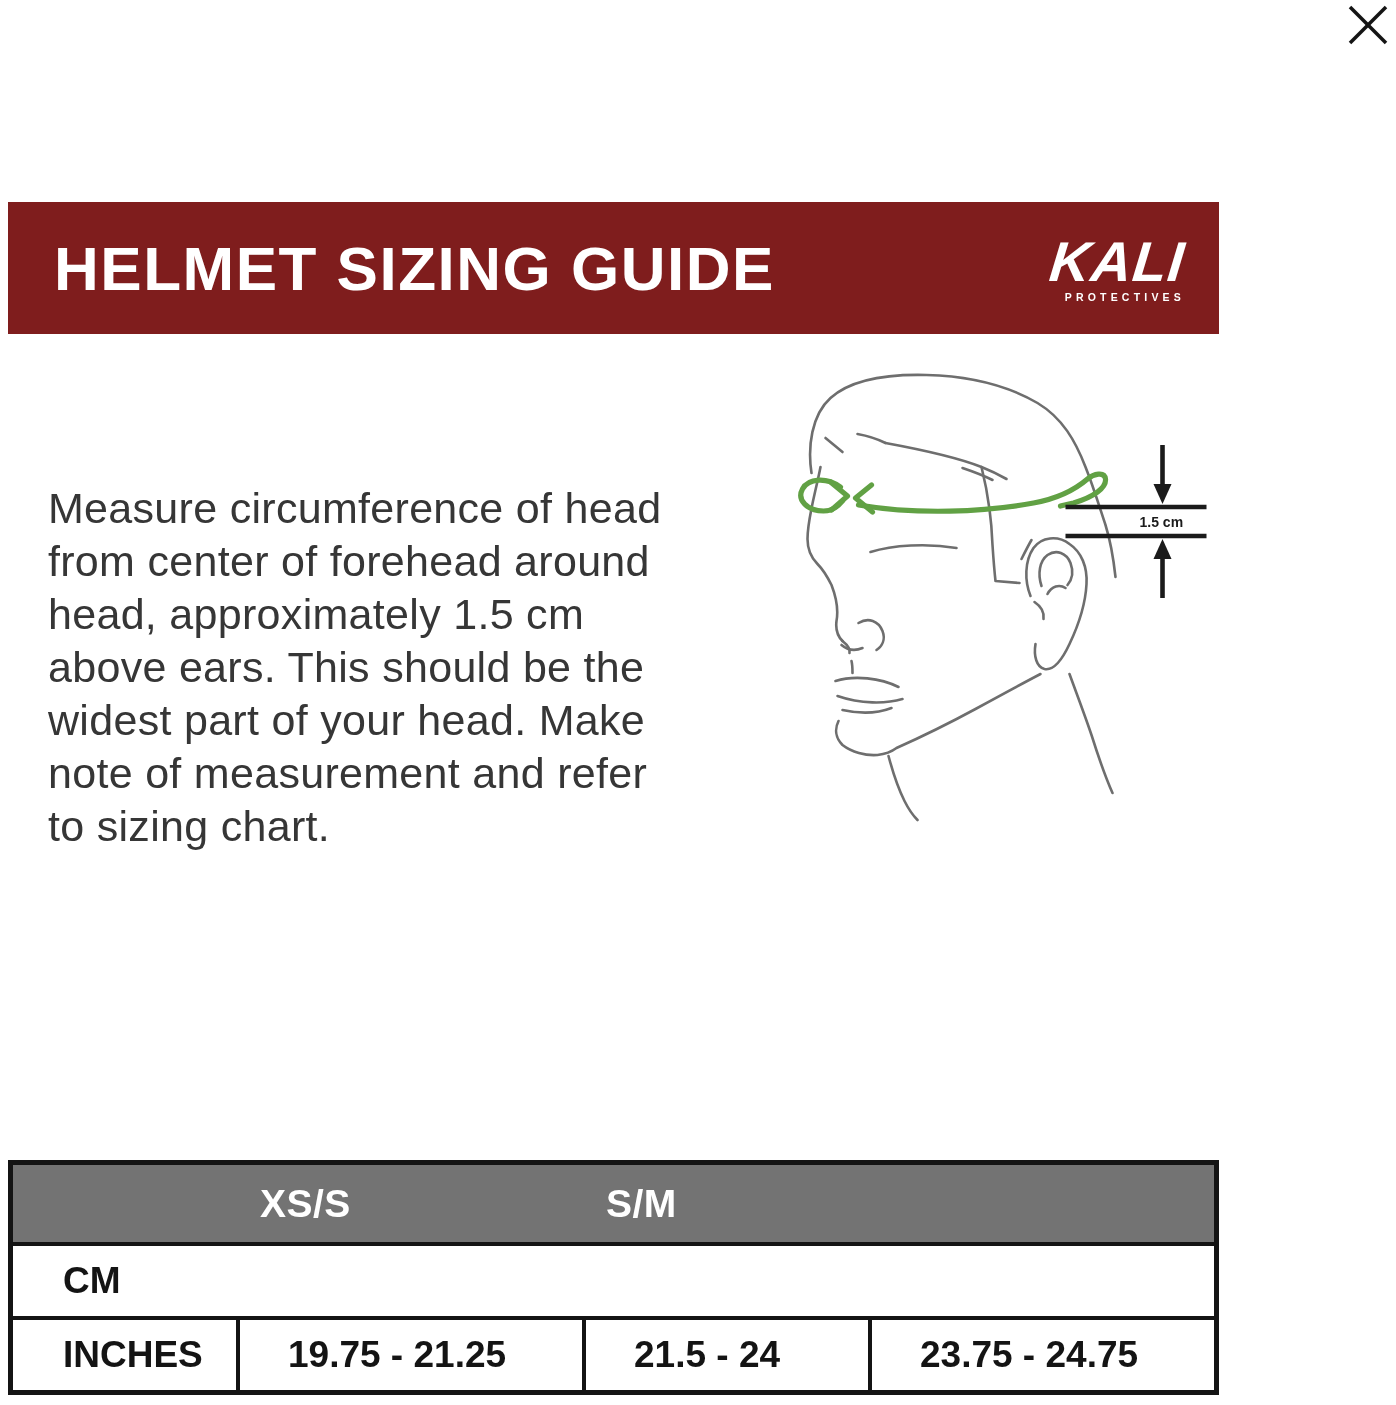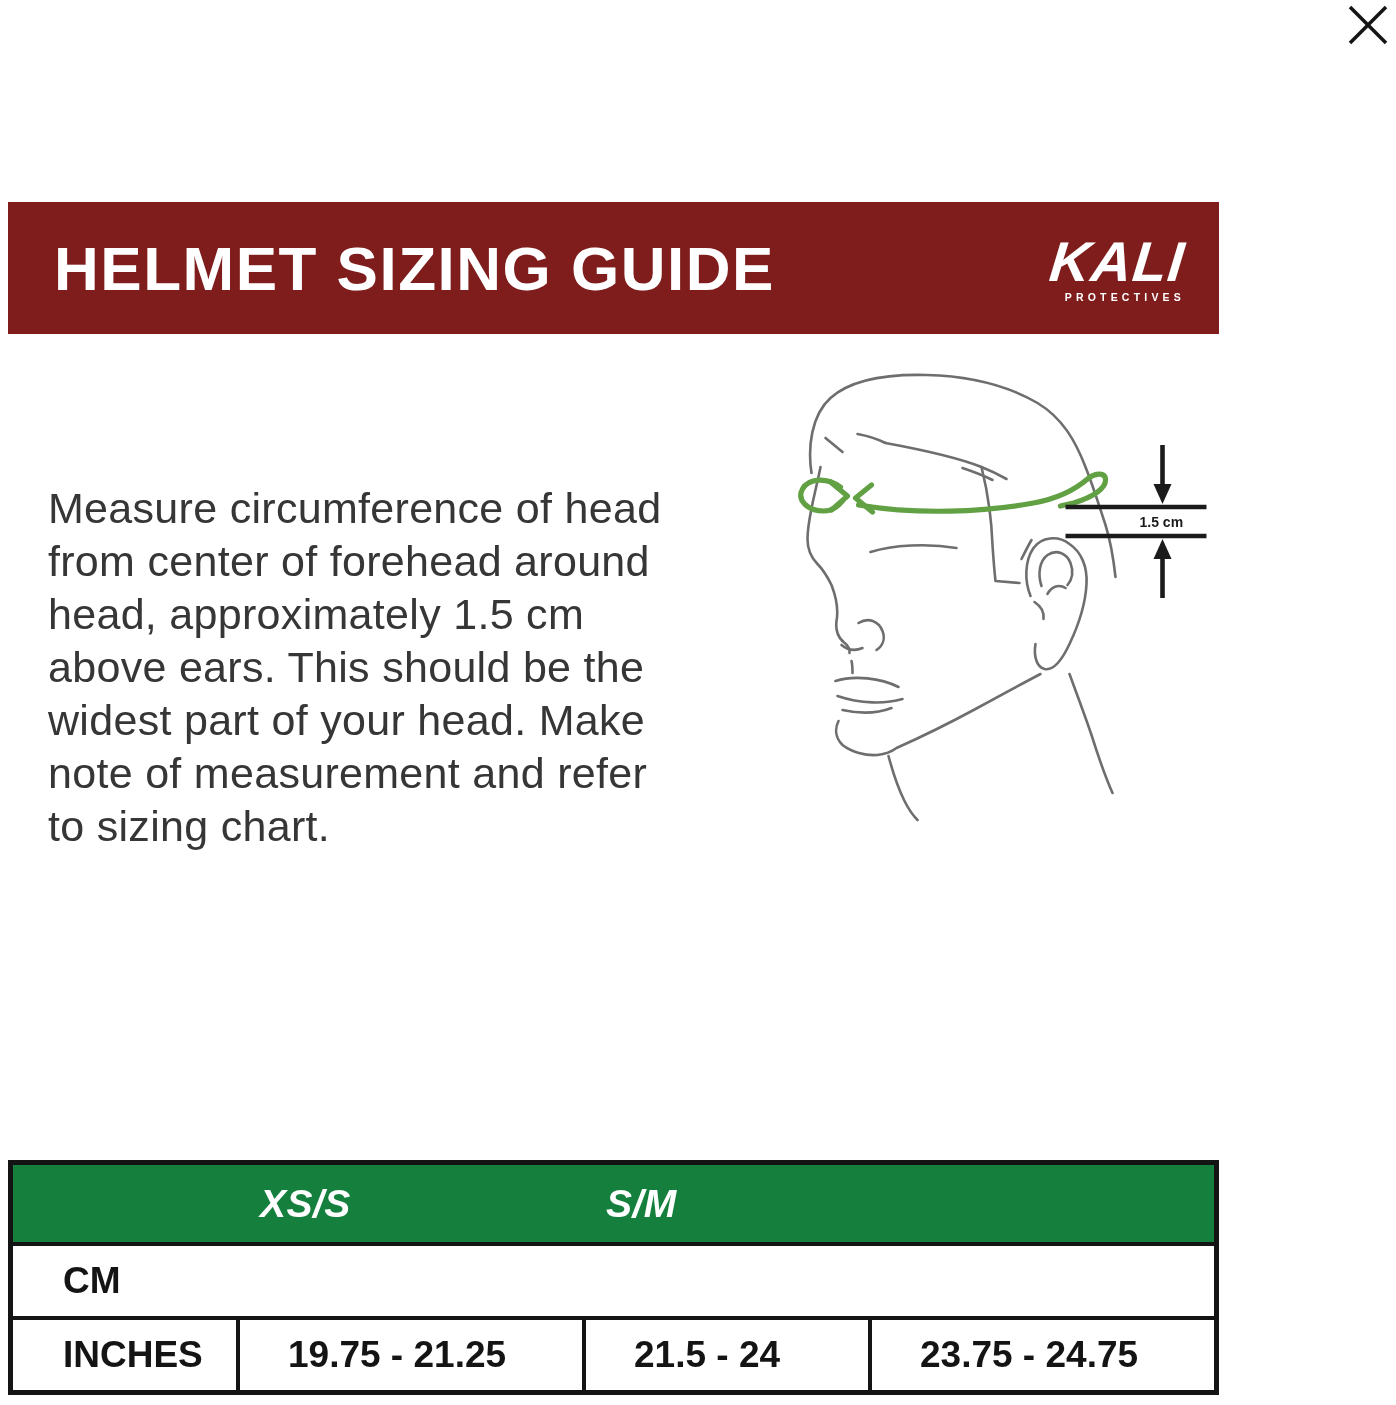--- a/index.html
+++ b/index.html
@@ -50,21 +50,21 @@
   .head-art .band{ fill:none; stroke-width:5.2; stroke-linecap:round; stroke-linejoin:round; }
   .head-art .dim{ fill:none; stroke:#1b1b1b; stroke-width:4.6; }
   .head-art .dim-label{ font-family:"Liberation Sans", sans-serif; font-size:14px; font-weight:700; fill:#1b1b1b; }
 
   
   .size-table{
     position:absolute; left:8px; top:1160px; width:1211px;
     border:5px solid #141414; background:#ffffff;
   }
   .t-row{ display:grid; grid-template-columns:199px 346px 286px 1fr; }
-  .t-row.t-head{ background:#15803d; height:77px;font-style:italic; }
+  .t-row.t-head{ background:#737373; height:77px; }
   .t-row.t-body{ height:74px; border-top:4px solid #141414;padding-left:24px; }
   .t-cell{ display:flex; align-items:center; padding-left:48px; font-size:37px; font-weight:700; color:#141414; overflow:hidden; }
   .t-head .t-cell{ color:#ffffff; font-size:39px; letter-spacing:0.5px; }
   .t-cell.c0{ padding-left:26px; }
   .t-body .t-cell + .t-cell{ border-left:4px solid #141414; }
 </style>
 </head>
 <body>
 
 <div class="stage">

